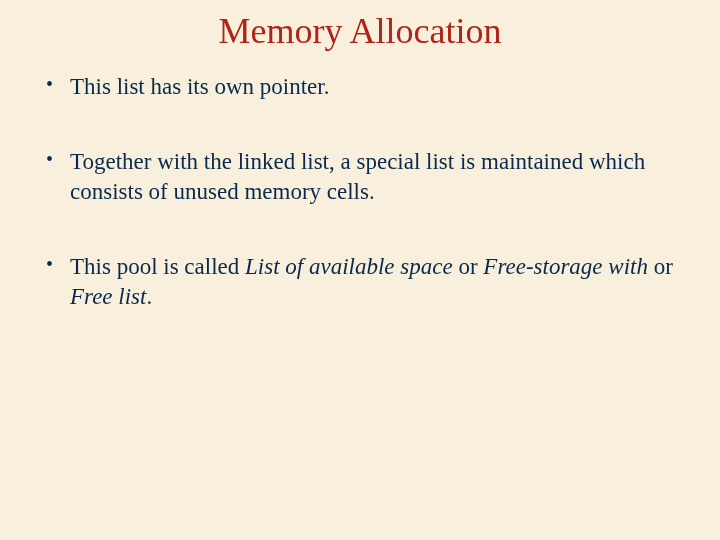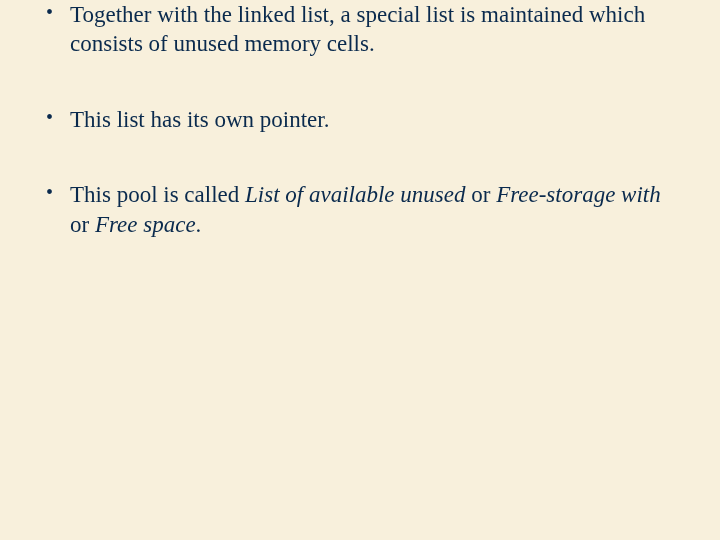--- a/index.html
+++ b/index.html
@@ -48,18 +48,19 @@
     font-size: 20px;
   }
   .term {
     font-style: italic;
   }
 </style>
 </head>
 <body>
 
 <div class="slide">
+  <div class="title">Memory Allocation</div>
   <ul class="bullets">
+      <li><span>This list has its own pointer.</span></li>
       <li><span>Together with the linked list, a special list is maintained which consists of unused memory cells.</span></li>
-      <li><span>This list has its own pointer.</span></li>
-      <li><span>This pool is called </span><span class="term">List of available unused</span><span> or </span><span class="term">Free-storage with</span><span> or </span><span class="term">Free space</span><span>.</span></li>
+      <li><span>This pool is called </span><span class="term">List of available space</span><span> or </span><span class="term">Free-storage with</span><span> or </span><span class="term">Free list</span><span>.</span></li>
     </ul>
 </div>
 
 </body></html>

